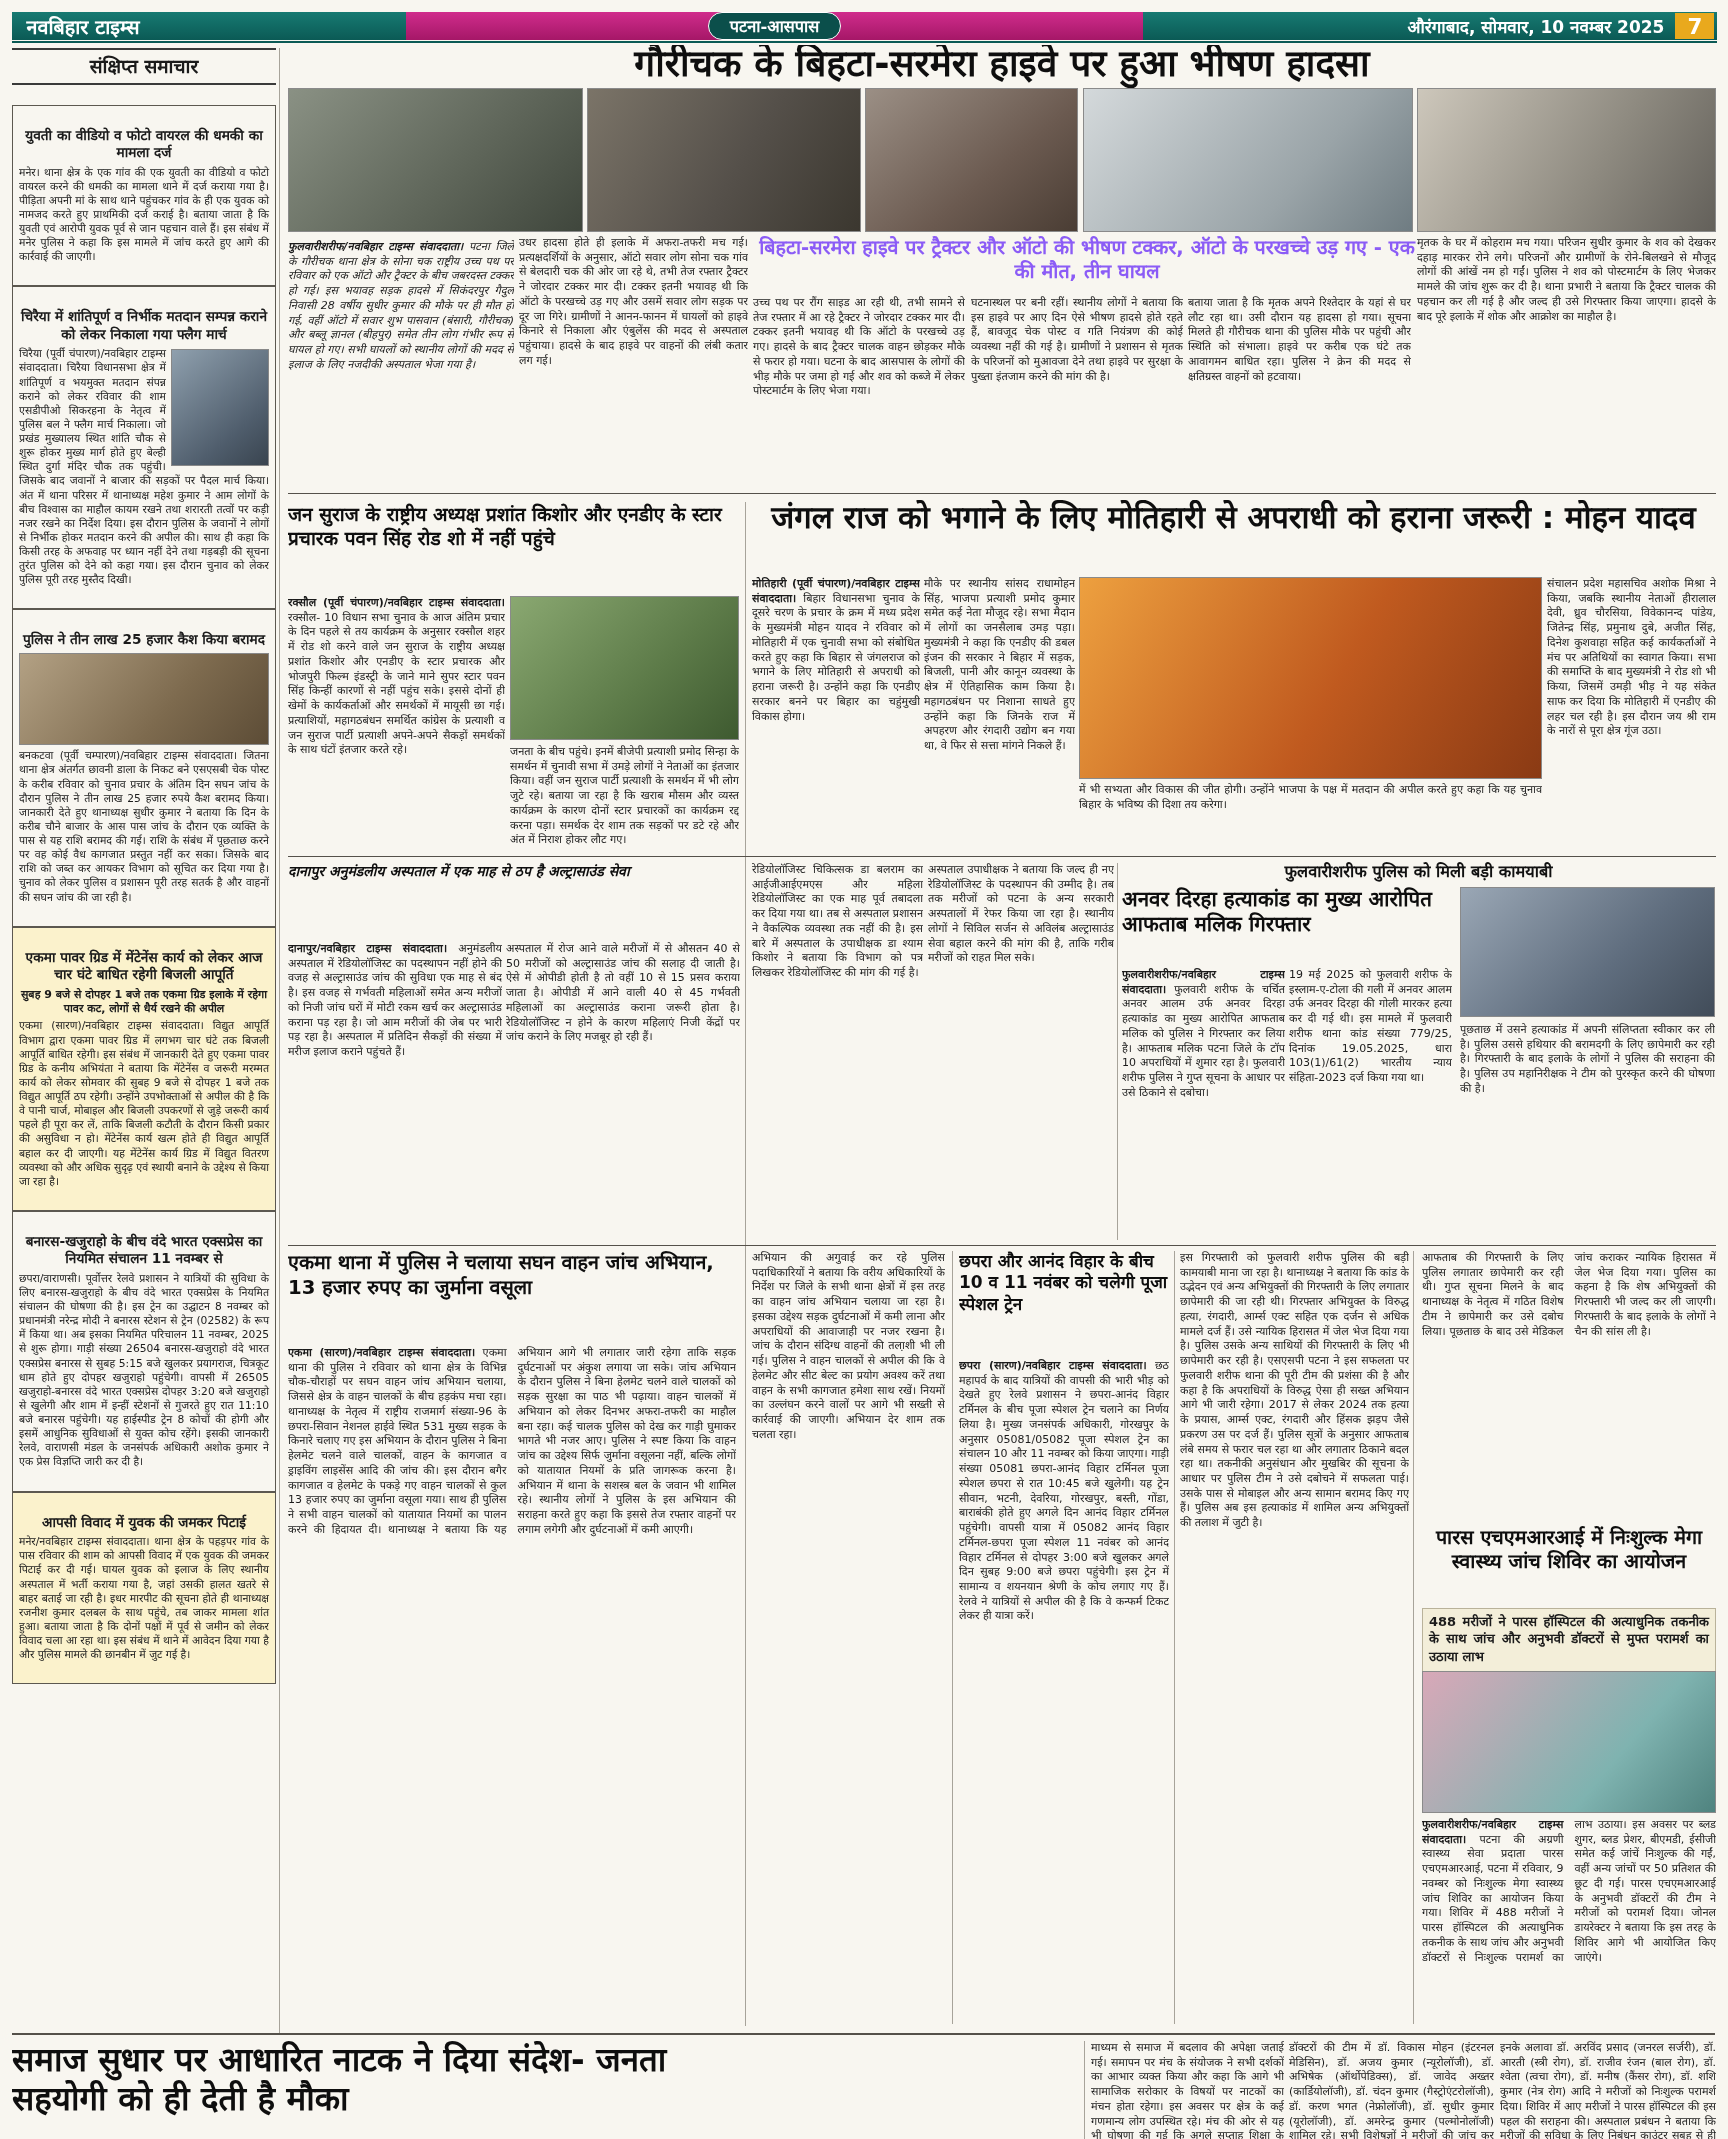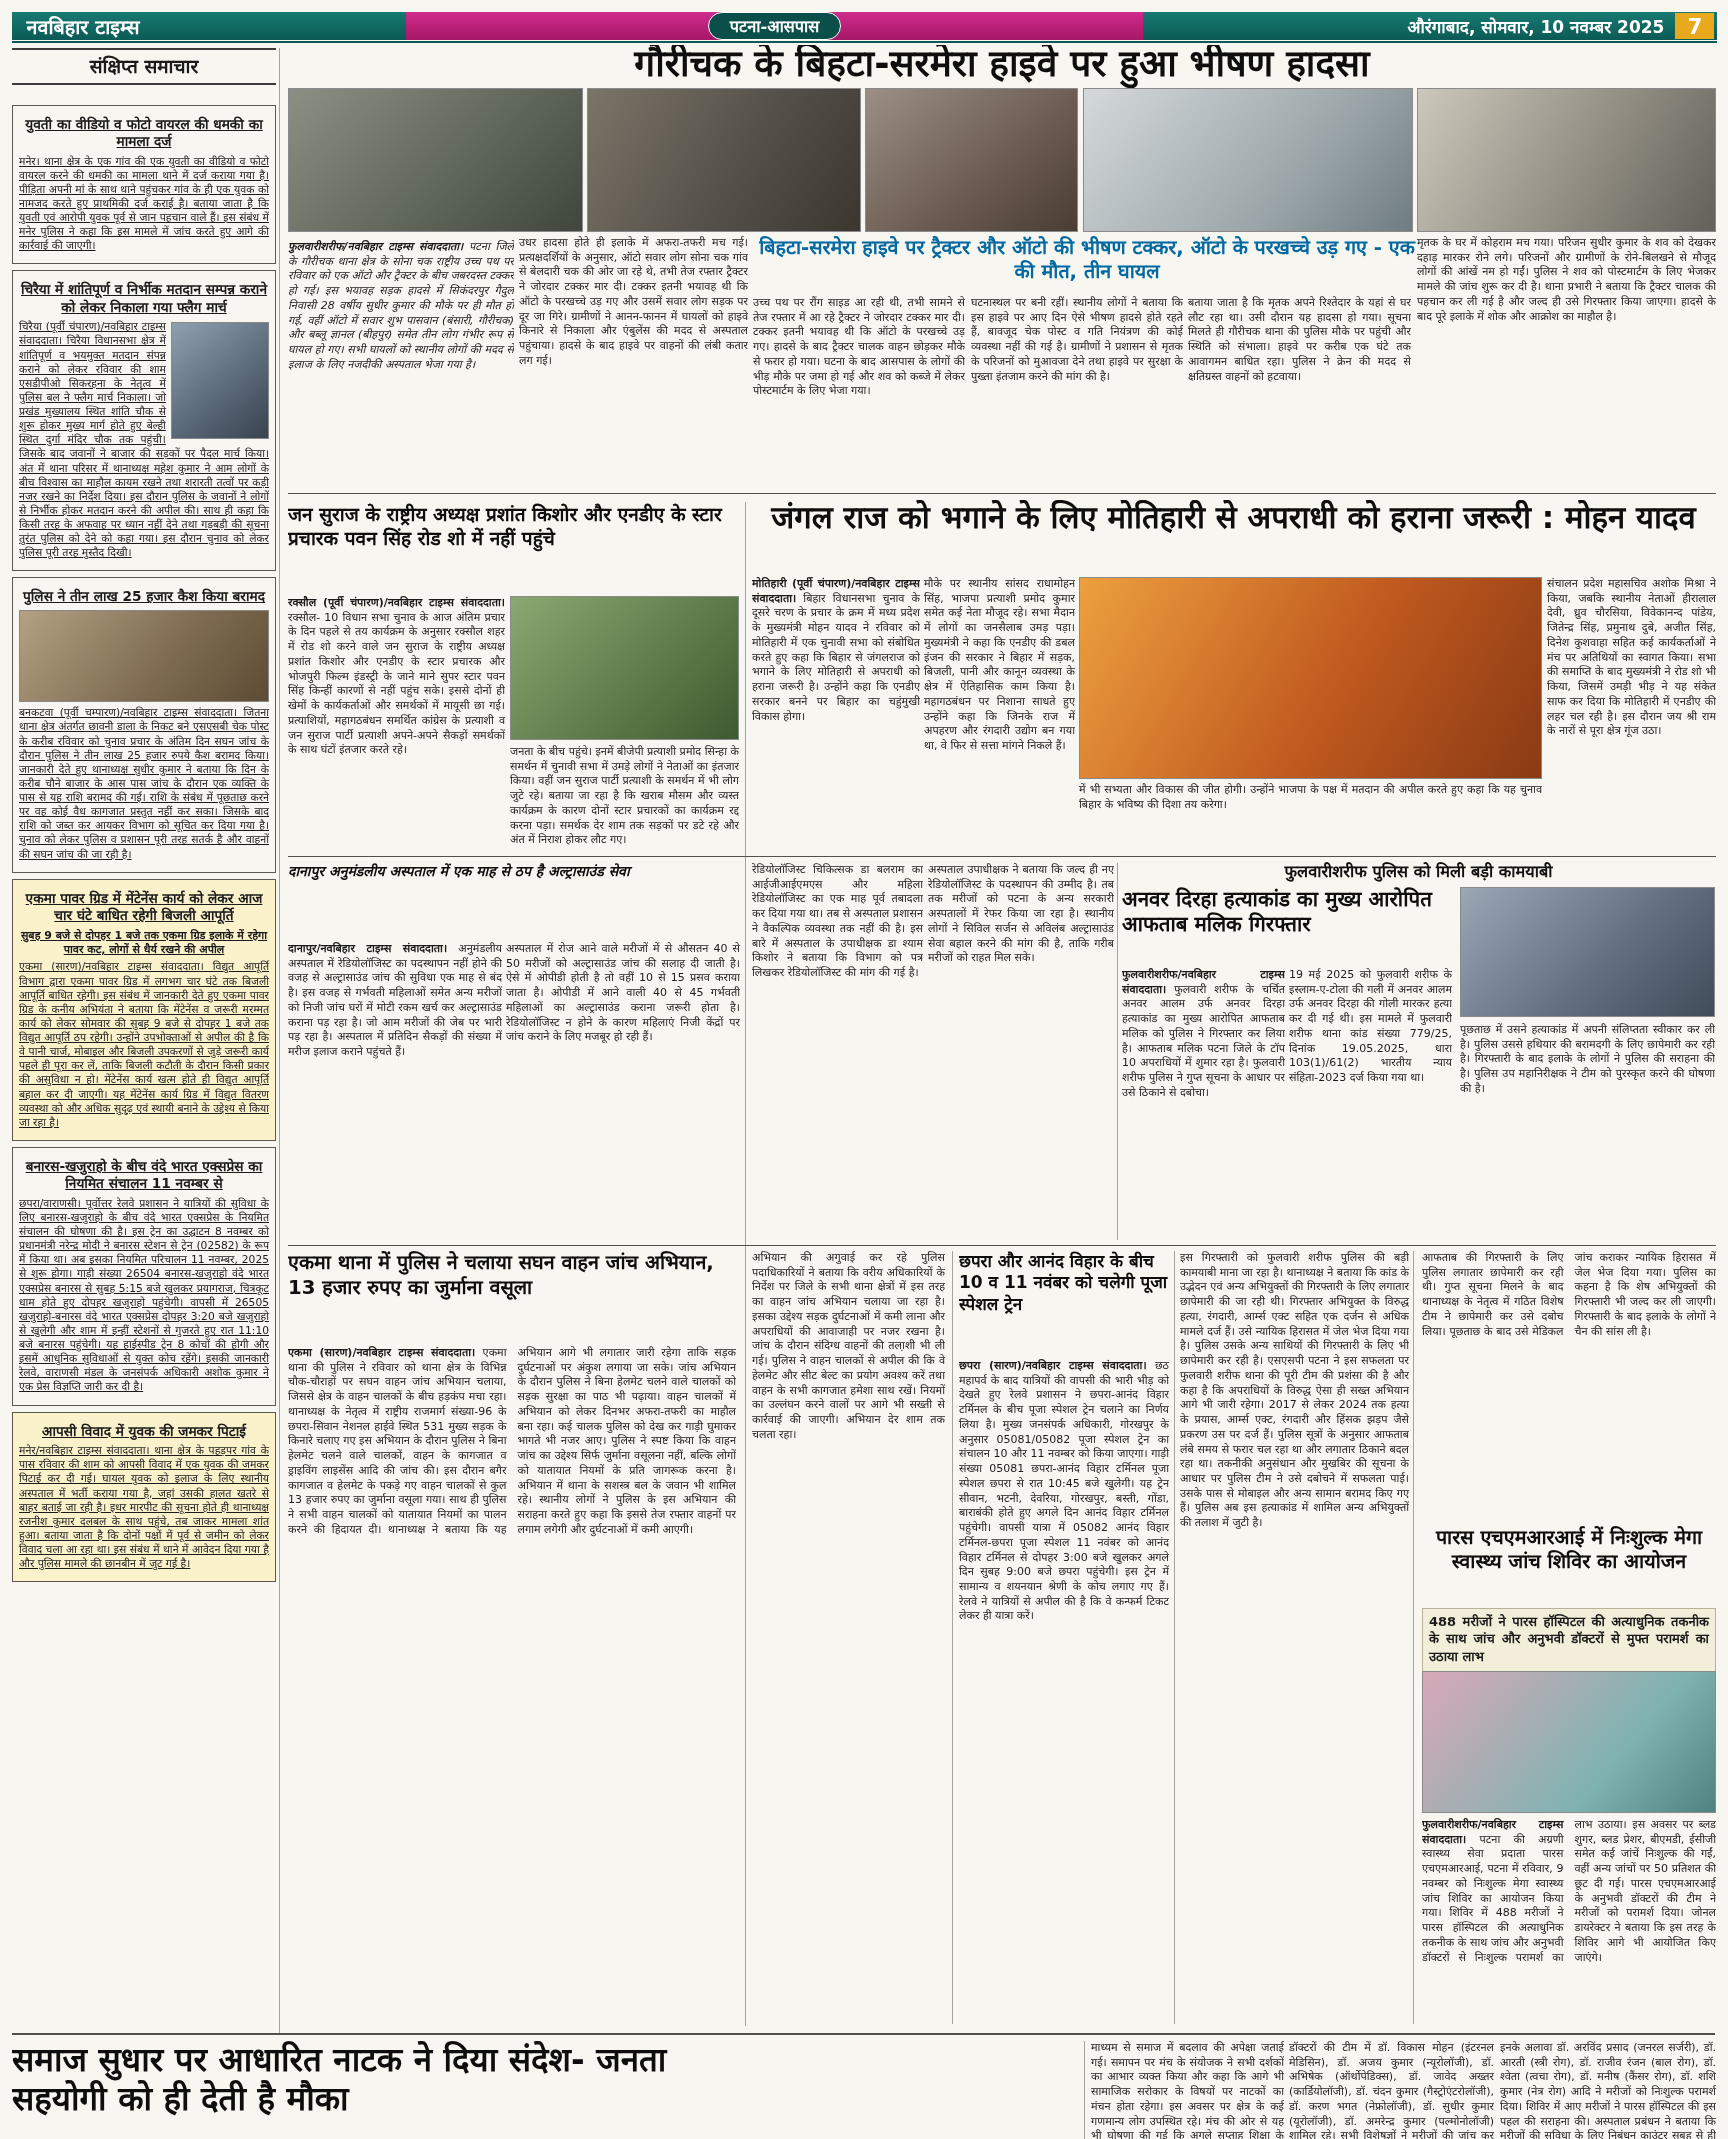--- a/index.html
+++ b/index.html
@@ -14,29 +14,29 @@
   
   .header{position:absolute;left:12px;top:12px;width:1705px;height:28px;display:flex;}
   .h-left{width:394px;background:linear-gradient(180deg,#177a72,#0b5a55);color:#fff;display:flex;align-items:center;padding-left:14.6px;font-size:19.7px;font-weight:700;box-sizing:border-box;}
   .h-mid{flex:1;background:linear-gradient(180deg,#d02c8c,#a51767);display:flex;align-items:center;justify-content:center;}
   .badge{background:#0b4f4b;border:1.3px solid #fff;border-radius:19px;color:#fff;font-size:16.3px;font-weight:700;padding:1.7px 20.5px;}
   .h-right{width:574px;background:linear-gradient(180deg,#177a72,#0b5a55);display:flex;align-items:center;justify-content:flex-end;gap:11px;padding-right:2.6px;color:#fff;font-size:17px;font-weight:700;box-sizing:border-box;}
   .pageno{width:39px;height:26px;background:#e9a91d;color:#fff;display:flex;align-items:center;justify-content:center;font-size:21.4px;font-weight:800;}
   
   .brief{position:absolute;left:12px;top:48px;width:264px;height:1983px;overflow:hidden;}
   .brief-title{font-size:19px;font-weight:800;text-align:center;padding:3.4px 0;border-top:2.1px double #3a3a3a;border-bottom:2.1px double #3a3a3a;margin-bottom:20px;}
-  .bitem{border:0.9px solid #5c5850;padding:10px 6px;margin-bottom:6px;box-sizing:border-box;overflow:hidden;text-decoration:underline;}
+  .bitem{border:0.9px solid #5c5850;padding:21px 6px;box-sizing:border-box;overflow:hidden;}
   .bitem h3{font-size:13.7px;font-weight:800;margin:0 0 4.3px;line-height:1.26;text-align:center;}
   .bbody{font-size:10.7px;line-height:1.32;text-align:justify;}
   .blead{font-size:11px;font-weight:700;text-align:center;margin:0 0 3.4px;line-height:1.3;}
   .yellow{background:#fbf2cc;}
   .bphoto-r{float:right;width:96px;height:115px;margin:1.7px 0 4.3px 5.1px;border:0.4px solid #888;background:linear-gradient(140deg,#8fa0ae,#4f5d6c 70%,#39444f);}
   .bphoto-t{width:100%;height:92px;border:0.4px solid #888;box-sizing:border-box;margin-bottom:4.3px;background:linear-gradient(130deg,#b3a184,#7d6a4e 60%,#5c4c36);}
   .kicker{position:absolute;font-weight:800;text-align:center;color:#111;}
-  .red{color:#0369a1;}
+  .red{color:#8b5cf6;}
   .subbox{background:#f3eed9;border:0.4px solid #b9b29a;box-sizing:border-box;padding:4.3px 6px;}
   .cols2{column-count:2;column-gap:11px;}
 </style>
 </head>
 <body>
 
 <div class="page">
 
   <div class="header">
     <div class="h-left">नवबिहार टाइम्स</div>

